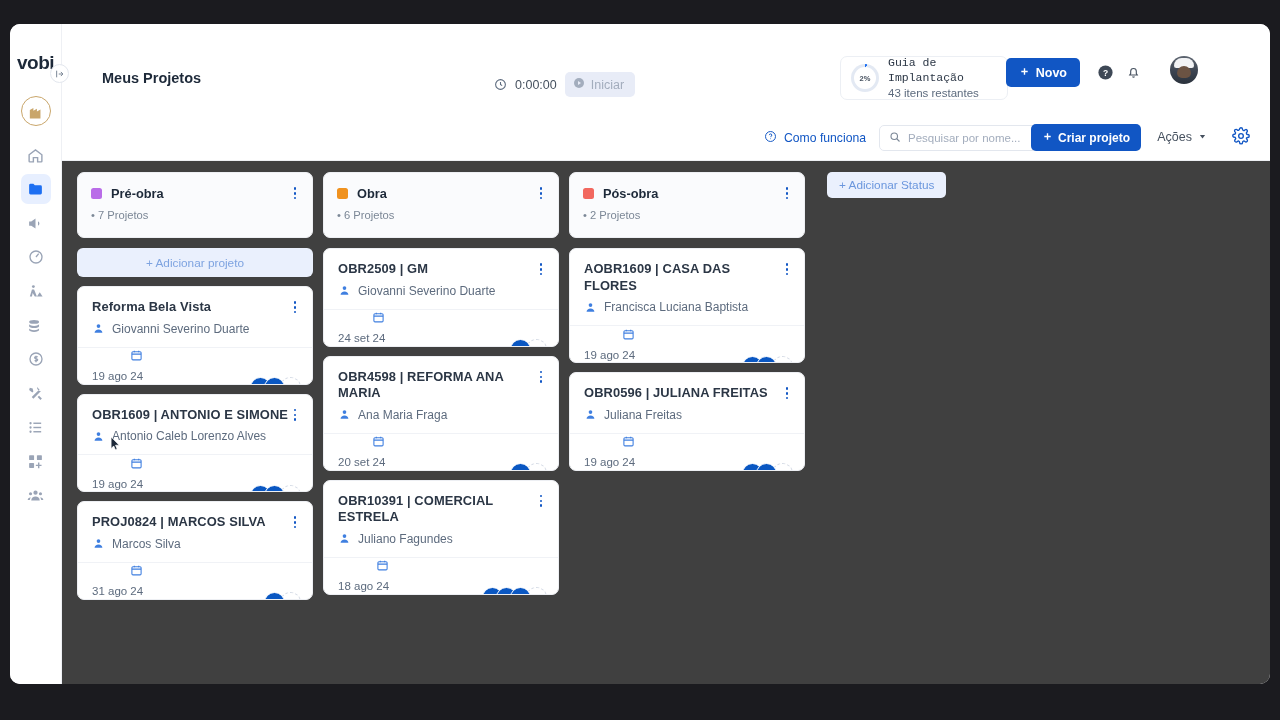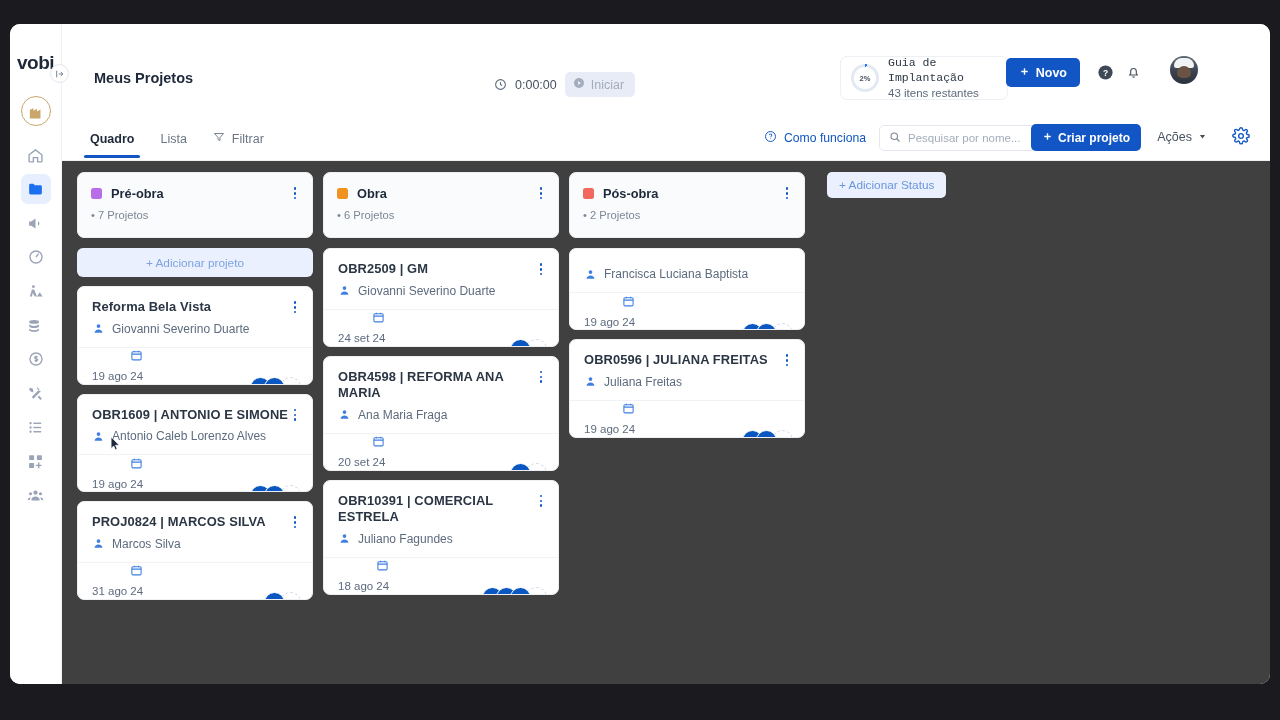--- a/index.html
+++ b/index.html
@@ -46,21 +46,21 @@
   }
   .rail-item.active { background: #e7efff; color: #1d6ff2; }
   .rail-item svg { display: block; }
 
   
   .topbar {
     position: absolute; left: 52px; top: 0; right: 0; height: 56px;
     background: #fff;
   }
   .page-title {
-    position: absolute; left: 32px; top: 46px;
+    position: absolute; left: 40px; top: 46px;
     font-size: 14.5px; font-weight: 700; color: #1d2939;
   }
   .collapse-btn {
     position: absolute; left: -12px; top: 40px;
     width: 19px; height: 19px; border-radius: 50%;
     background: #fff; border: 1px solid #e3e7ee;
     display: flex; align-items: center; justify-content: center;
     color: #7b8796; z-index: 6;
   }
   .timer {
@@ -407,32 +407,20 @@
     <div class="bell-icon">
       <svg width="15" height="15" viewBox="0 0 24 24" fill="none" stroke="currentColor" stroke-width="1.8">
           <path d="M18 16H6l1.5-2.2V10a4.5 4.5 0 1 1 9 0v3.8z"></path>
           <path d="M10.5 18.5a1.6 1.6 0 0 0 3 0"></path>
         </svg>
     </div>
     <div class="user-avatar"></div>
   </div>
 
   <div class="subbar">
-    <div class="tabs">
-      <div class="tab active">Quadro</div>
-      <div class="tab">Lista</div>
-      <div class="filter-tab">
-        <span>
-          <svg width="12" height="12" viewBox="0 0 24 24" fill="none" stroke="#6b7684" stroke-width="1.8">
-              <path d="M3 5h18l-7 8v6l-4-2v-4z"></path>
-            </svg>
-        </span>
-        <span>Filtrar</span>
-      </div>
-    </div>
 
     <div class="como">
       <span>
         <svg width="13" height="13" viewBox="0 0 24 24" fill="none" stroke="currentColor" stroke-width="1.8">
             <circle cx="12" cy="12" r="9.2"></circle>
             <path d="M9.8 9.4a2.3 2.3 0 1 1 2.9 2.4v1.4"></path>
             <circle cx="12.3" cy="16.3" r=".9" fill="currentColor" stroke="none"></circle>
           </svg>
       </span>
       <span>Como funciona</span>
@@ -738,20 +726,28 @@
                 <i></i>
                 <i></i>
                 <i></i>
               </span>
             </div>
             <div class="col-sub">• 2 Projetos</div>
           </div>
           <div class="col-body">
             <div class="card">
               <div class="card-top">
+                <div class="card-title-row">
+                  <div class="card-title">AOBR1609 | CASA DAS FLORES</div>
+                  <span class="kebab">
+                    <i></i>
+                    <i></i>
+                    <i></i>
+                  </span>
+                </div>
                 <div class="card-owner">
                   <span class="ico">
                     <svg width="13" height="13" viewBox="0 0 24 24" fill="currentColor">
                       <circle cx="12" cy="7.5" r="3.4"></circle>
                       <path d="M4.8 20c0-3.7 3.2-6.1 7.2-6.1s7.2 2.4 7.2 6.1z"></path>
                     </svg>
                   </span>
                   <span>Francisca Luciana Baptista</span>
                 </div>
               </div>

